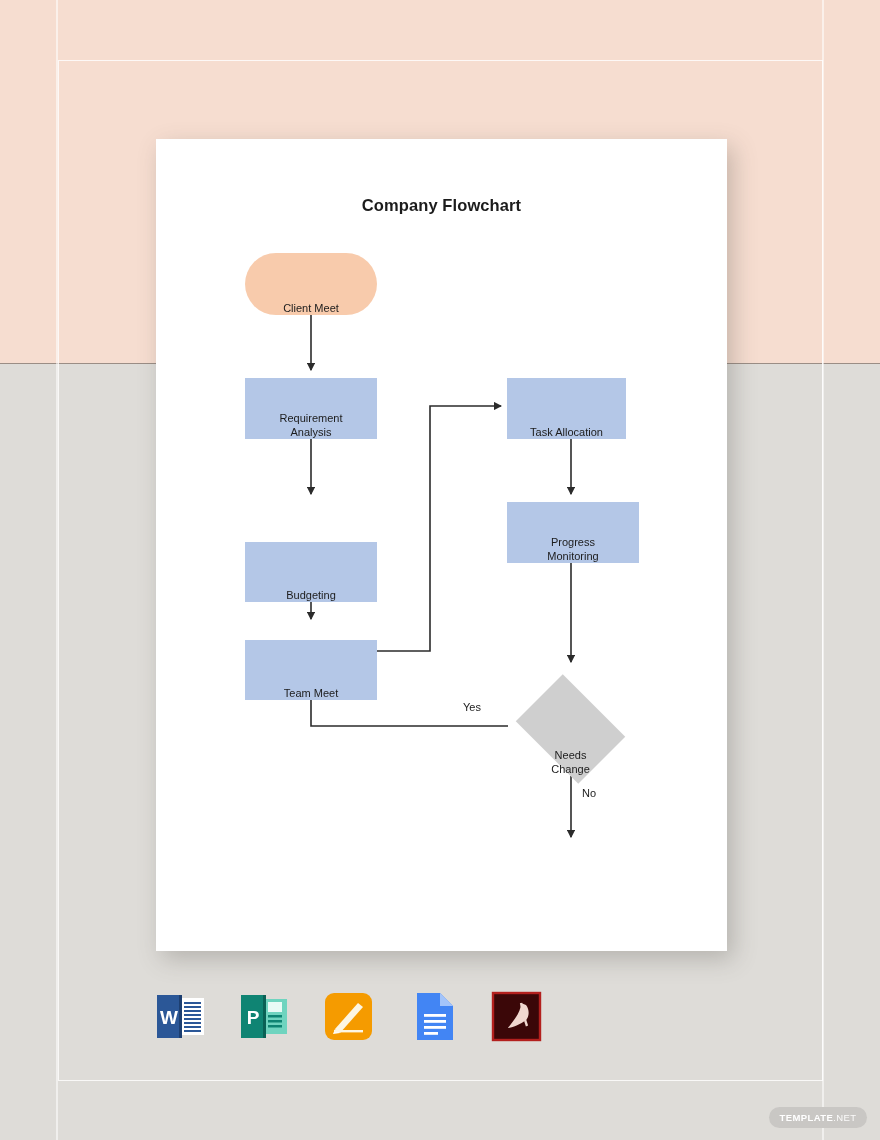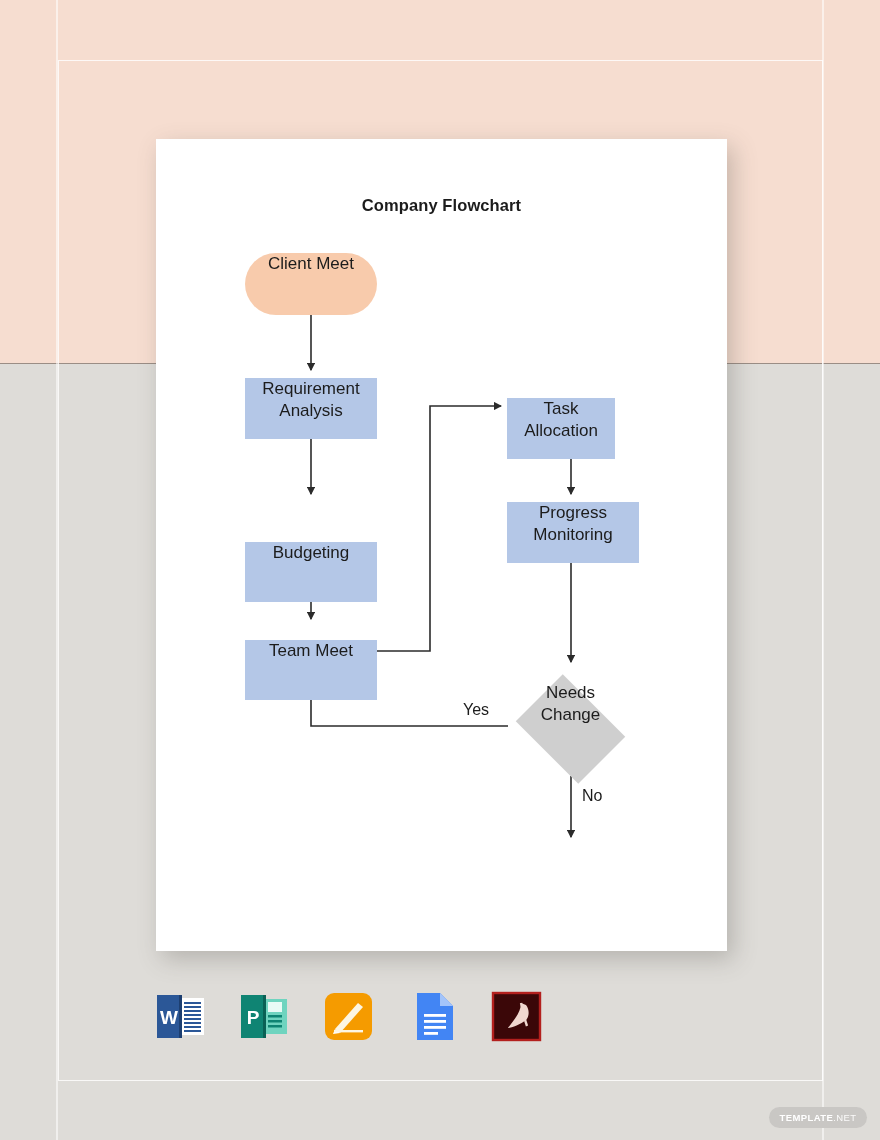--- a/index.html
+++ b/index.html
@@ -57,41 +57,41 @@
   .chart { position: absolute; left: 0; top: 0; width: 571px; height: 812px; }
   .chart-title {
     position: absolute; left: 0; top: 57px; width: 571px;
     text-align: center;
     font-size: 16.5px; font-weight: bold; color: #1c1c1c;
     letter-spacing: 0.1px;
   }
 
   .node {
     position: absolute;
-    display: flex; align-items: flex-start; justify-content: center;
+    display: flex; align-items: flex-end; justify-content: center;
     text-align: center;
-    font-size: 17px; color: #1c1c1c; line-height: 1.28;
+    font-size: 11px; color: #1c1c1c; line-height: 1.28;
   }
   .node.rect   { background: #b4c7e7; }
   .node.stadium{ background: #f8cbac; border-radius: 999px; }
   .node.diamond{ background: transparent; }
   .diamond-shape {
     position: absolute; left: 0; top: 0; width: 100%; height: 100%;
     background: #cfcfcf;
     transform: rotate(45deg) scale(0.707);
     transform-origin: center center;
   }
   .diamond-label { position: relative; z-index: 2; }
 
   
   .wires { position: absolute; left: 0; top: 0; width: 571px; height: 812px; }
 
   .edge-label {
     position: absolute;
-    font-size: 16px; color: #1c1c1c; text-align: right;
+    font-size: 11px; color: #1c1c1c; text-align: right;
   }
 
   
   .icons {
     position: absolute; left: 152px; top: 988px;
     display: flex; gap: 27px; align-items: center;
   }
   .ic { width: 57px; height: 57px; position: relative; }
 
   
@@ -165,21 +165,21 @@
       </div>
 
       <div class="node rect" style="left:89px; top:363px; width:132px; height:60px;margin-top:40px;">
         <span>Budgeting</span>
       </div>
 
       <div class="node rect" style="left:89px; top:501px; width:132px; height:60px;">
         <span>Team Meet</span>
       </div>
 
-      <div class="node rect" style="left:351px; top:239px; width:108px; height:61px;margin-top:20px;">
+      <div class="node rect" style="left:351px; top:239px; width:119px; height:61px;">
         <span>Task Allocation</span>
       </div>
 
       <div class="node rect" style="left:351px; top:363px; width:132px; height:61px;">
         <span>
           <span>Progress</span><br>
           <span>Monitoring</span>
         </span>
       </div>
 

